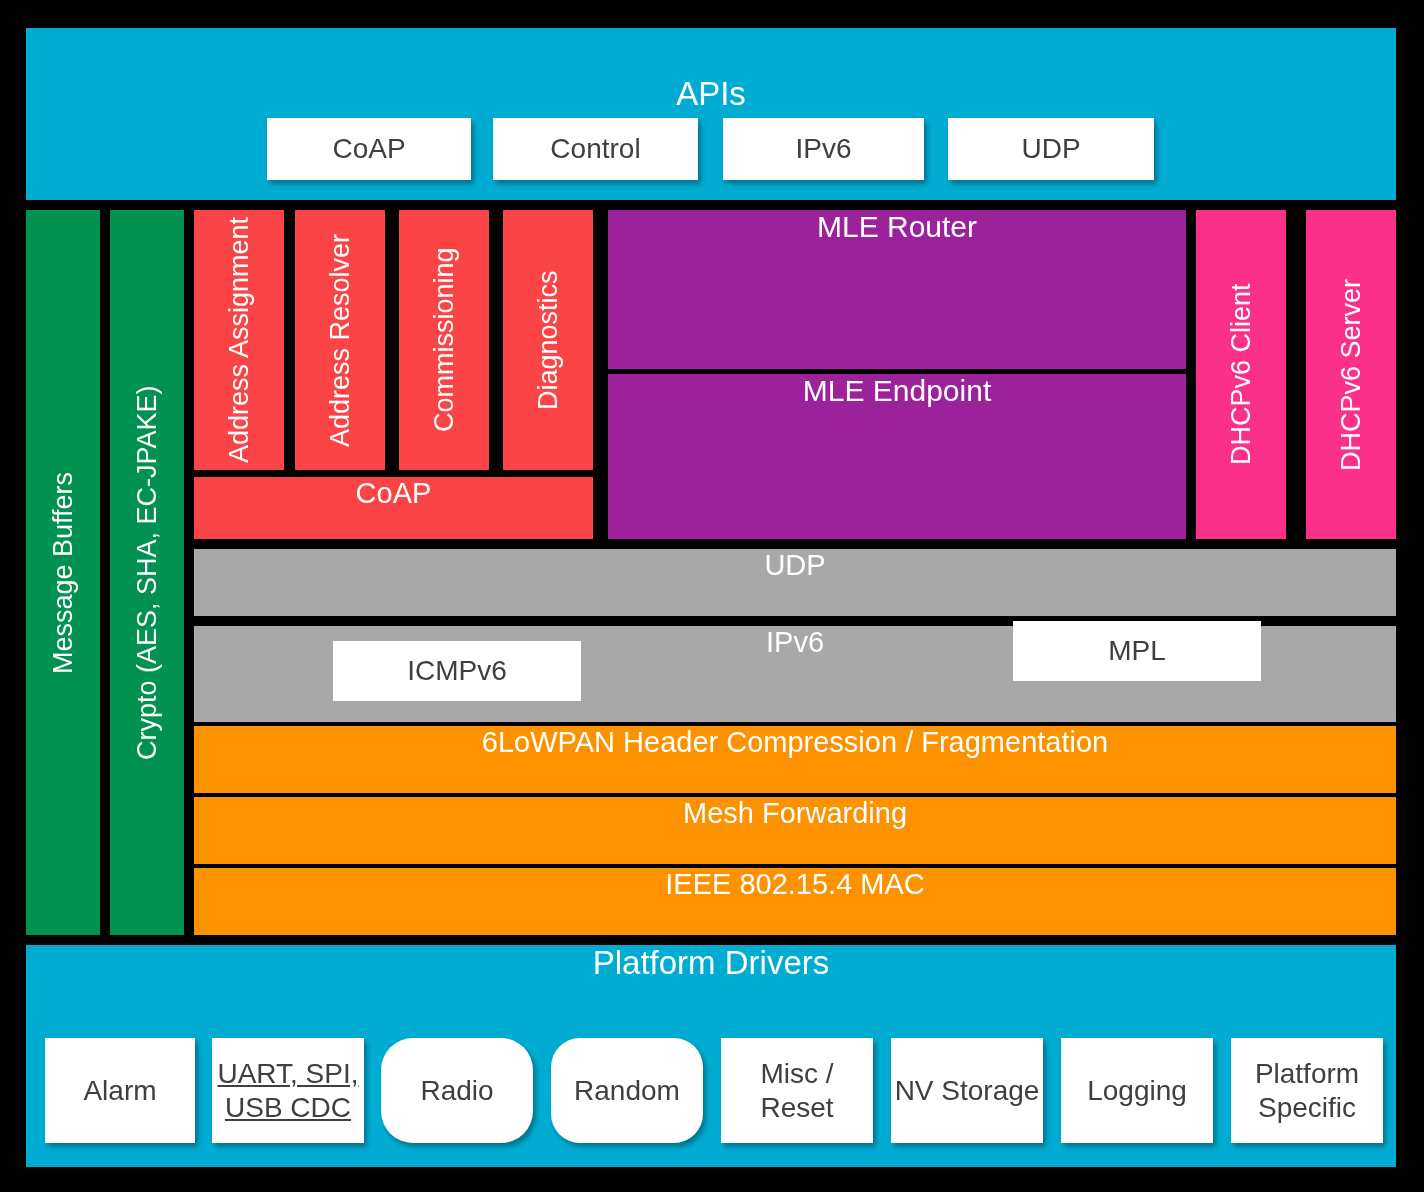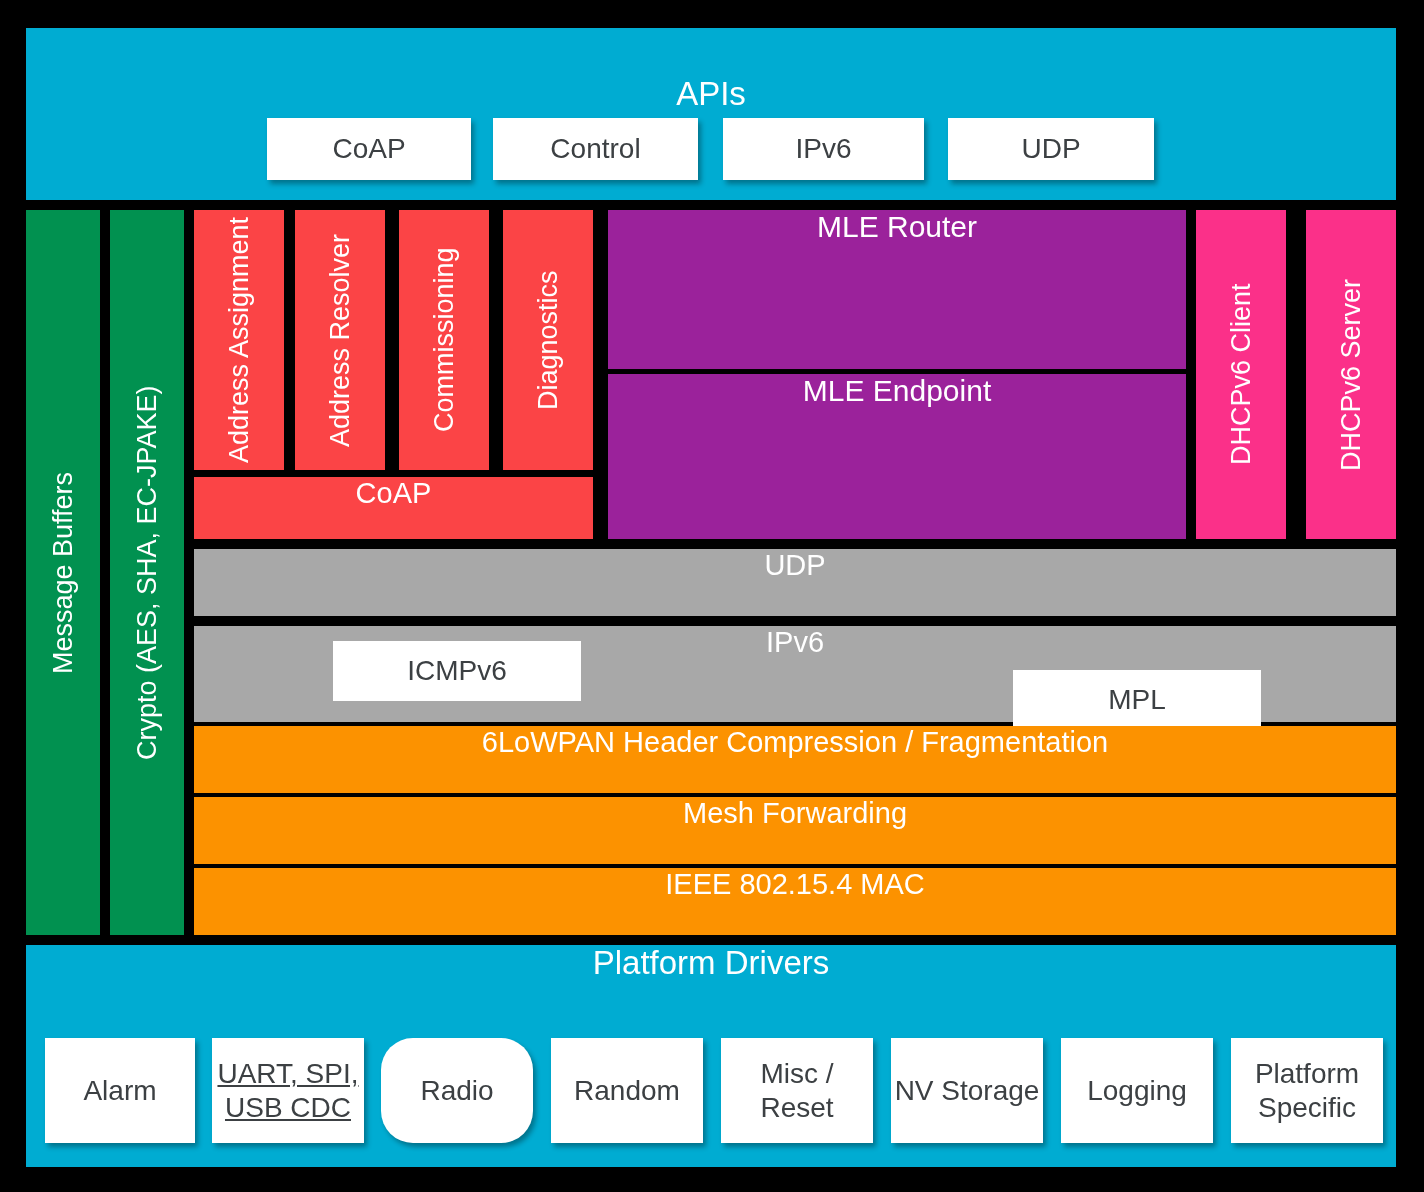--- a/index.html
+++ b/index.html
@@ -120,21 +120,21 @@
   <div class="blk c-gray f-band" style="left:194px; top:549px; width:1202px; height:67px;">
     <span>UDP</span>
   </div>
   <div class="blk c-gray f-band" style="left:194px; top:626px; width:1202px; height:96px;">
     <span>IPv6</span>
   </div>
 
   <div class="chip f-chip" style="left:333px; top:641px; width:248px; height:60px; box-shadow:none;">
     <span>ICMPv6</span>
   </div>
-  <div class="chip f-chip" style="left:1013px; top:670px; width:248px; height:60px; box-shadow:none;text-align:right;">
+  <div class="chip f-chip" style="left:1013px; top:621px; width:248px; height:60px; box-shadow:none;text-align:right;">
     <span>MPL</span>
   </div>
 
   <div class="blk c-orange f-band" style="left:194px; top:726px; width:1202px; height:67px;">
     <span>6LoWPAN Header Compression / Fragmentation</span>
   </div>
   <div class="blk c-orange f-band" style="left:194px; top:797px; width:1202px; height:67px;">
     <span>Mesh Forwarding</span>
   </div>
   <div class="blk c-orange f-band" style="left:194px; top:868px; width:1202px; height:67px;">
@@ -147,21 +147,21 @@
 
   <div class="chip f-chip" style="left:45px; top:1038px; width:150px; height:105px;">
     <span>Alarm</span>
   </div>
   <div class="chip f-chip" style="left:212px; top:1038px; width:152px; height:105px;text-decoration:underline;">
     <span>UART, SPI, USB CDC</span>
   </div>
   <div class="chip f-chip" style="left:381px; top:1038px; width:152px; height:105px;border-radius:32px;">
     <span>Radio</span>
   </div>
-  <div class="chip f-chip" style="left:551px; top:1038px; width:152px; height:105px;">
+  <div class="chip f-chip" style="left:551px; top:1038px; width:152px; height:105px;border-radius:29px;">
     <span>Random</span>
   </div>
   <div class="chip f-chip" style="left:721px; top:1038px; width:152px; height:105px;">
     <span>Misc / Reset</span>
   </div>
   <div class="chip f-chip" style="left:891px; top:1038px; width:152px; height:105px;">
     <span>NV Storage</span>
   </div>
   <div class="chip f-chip" style="left:1061px; top:1038px; width:152px; height:105px;">
     <span>Logging</span>

